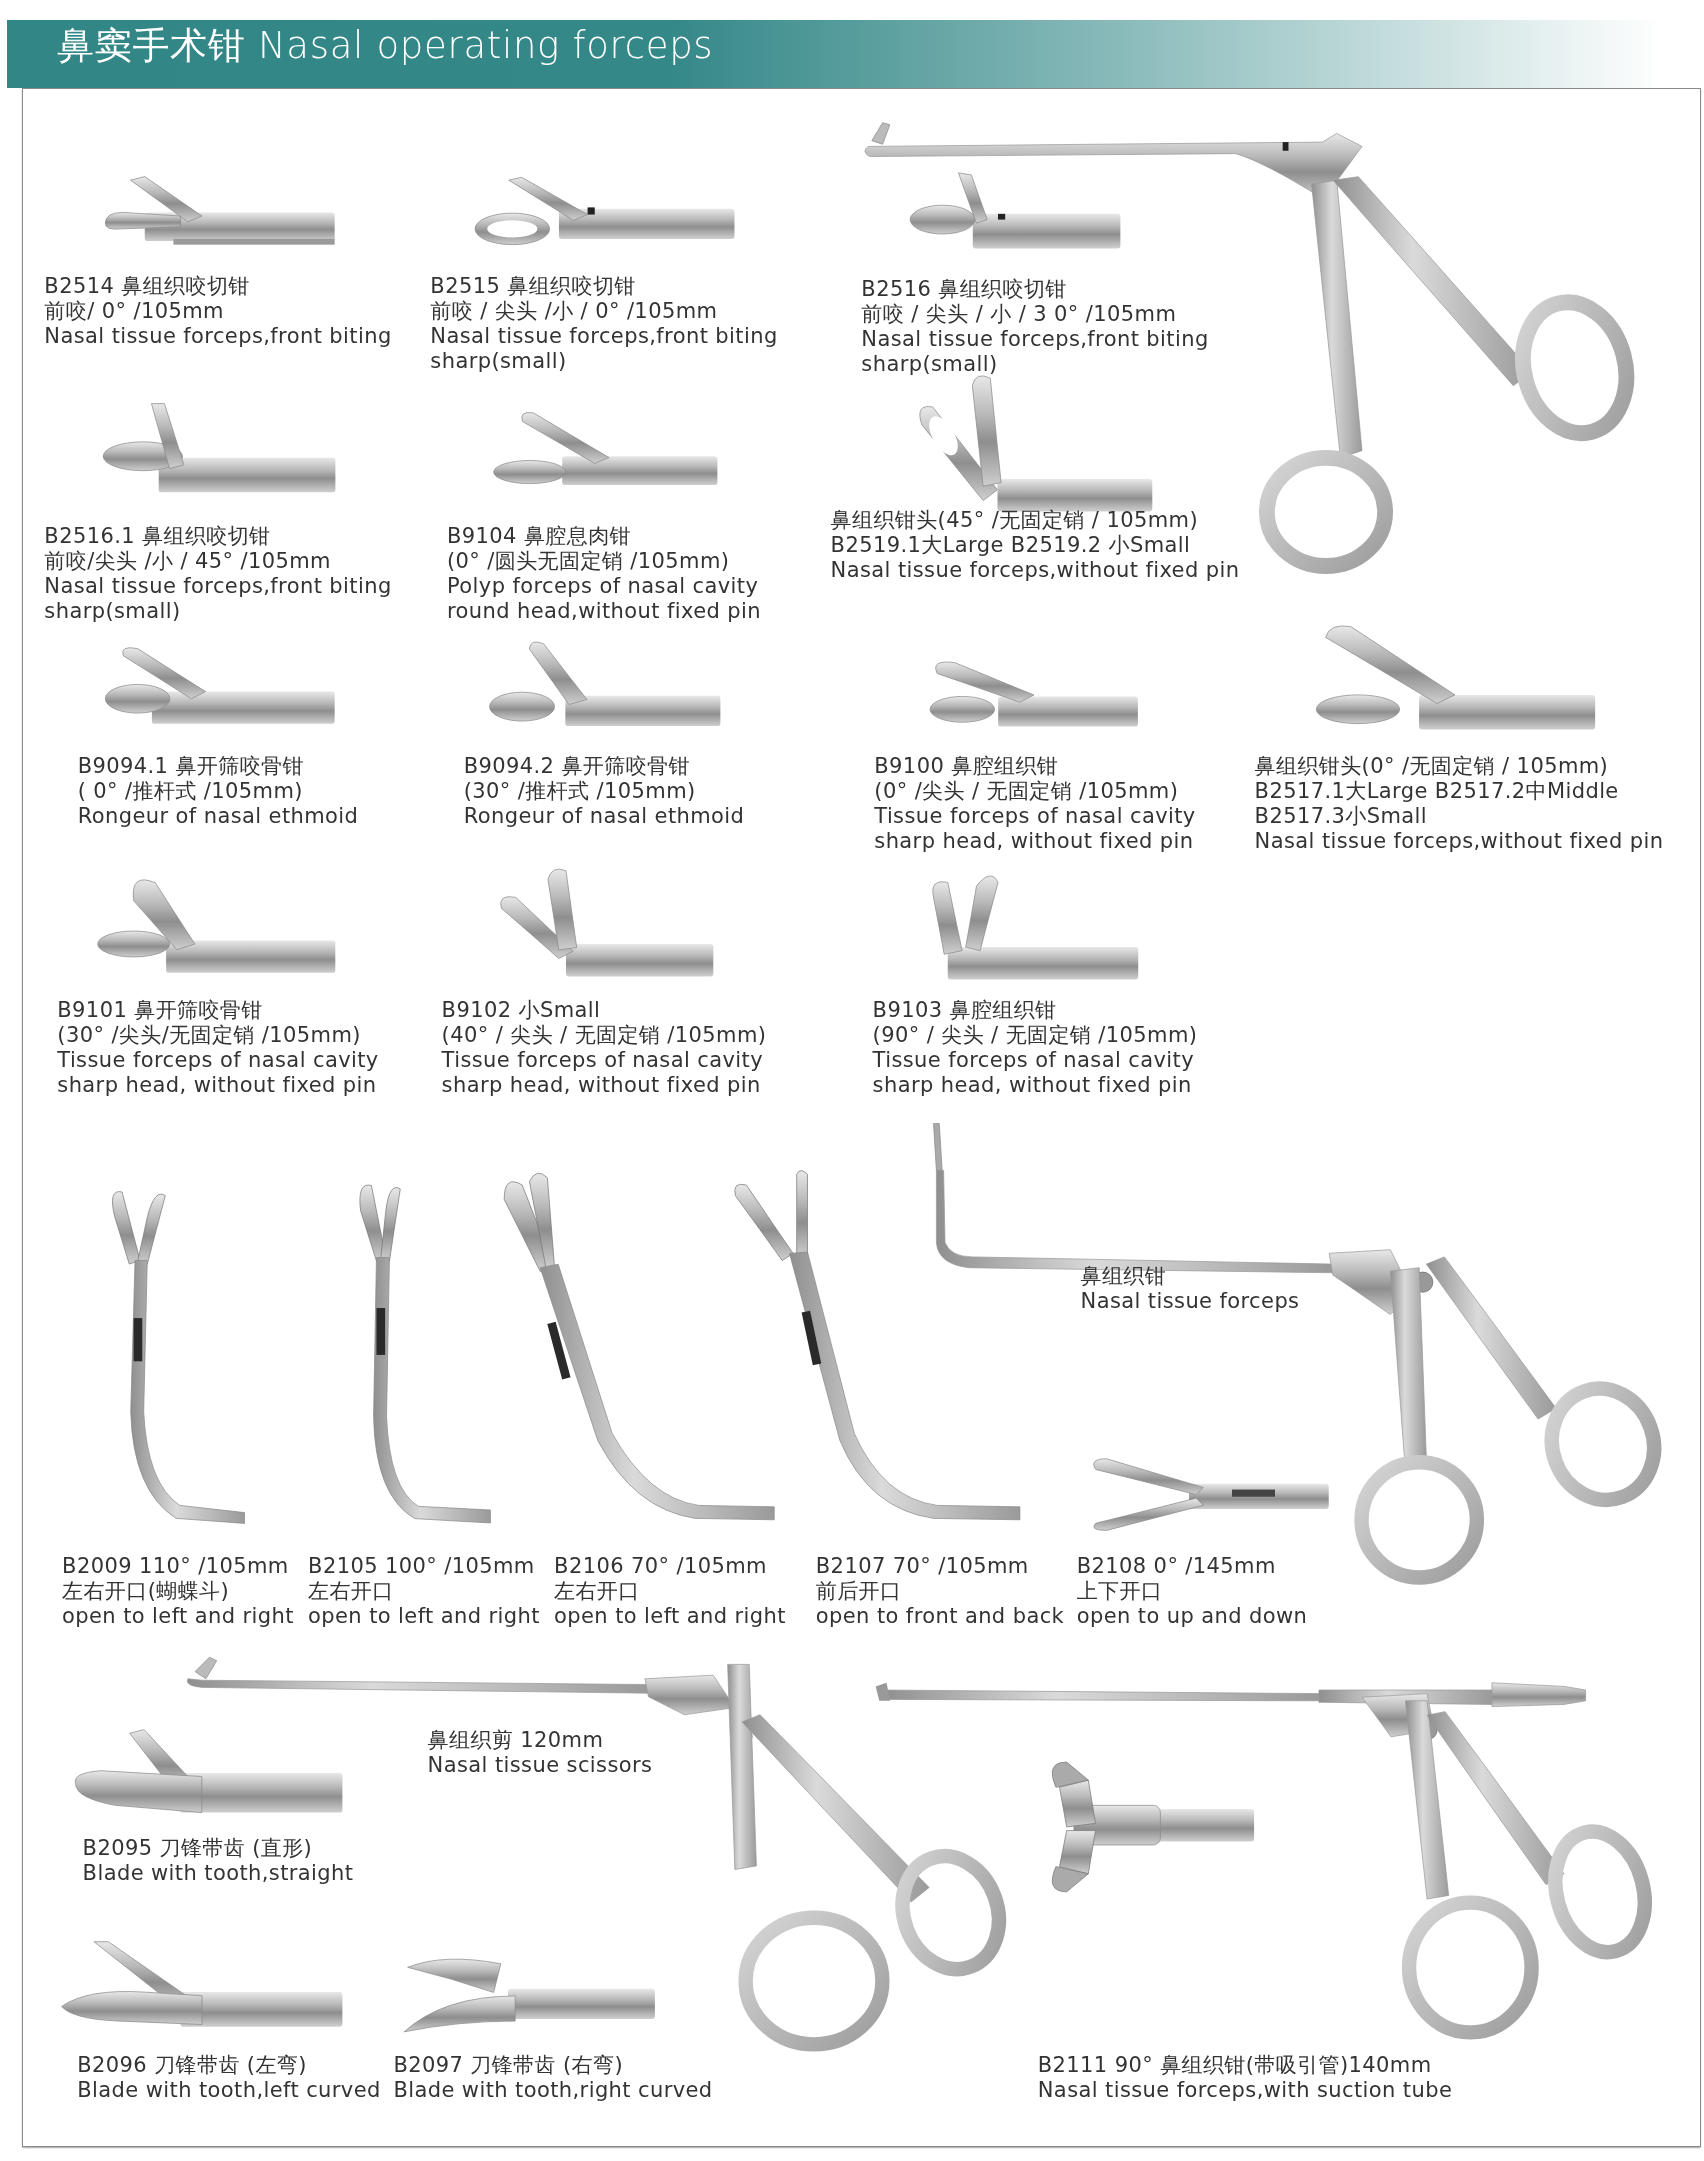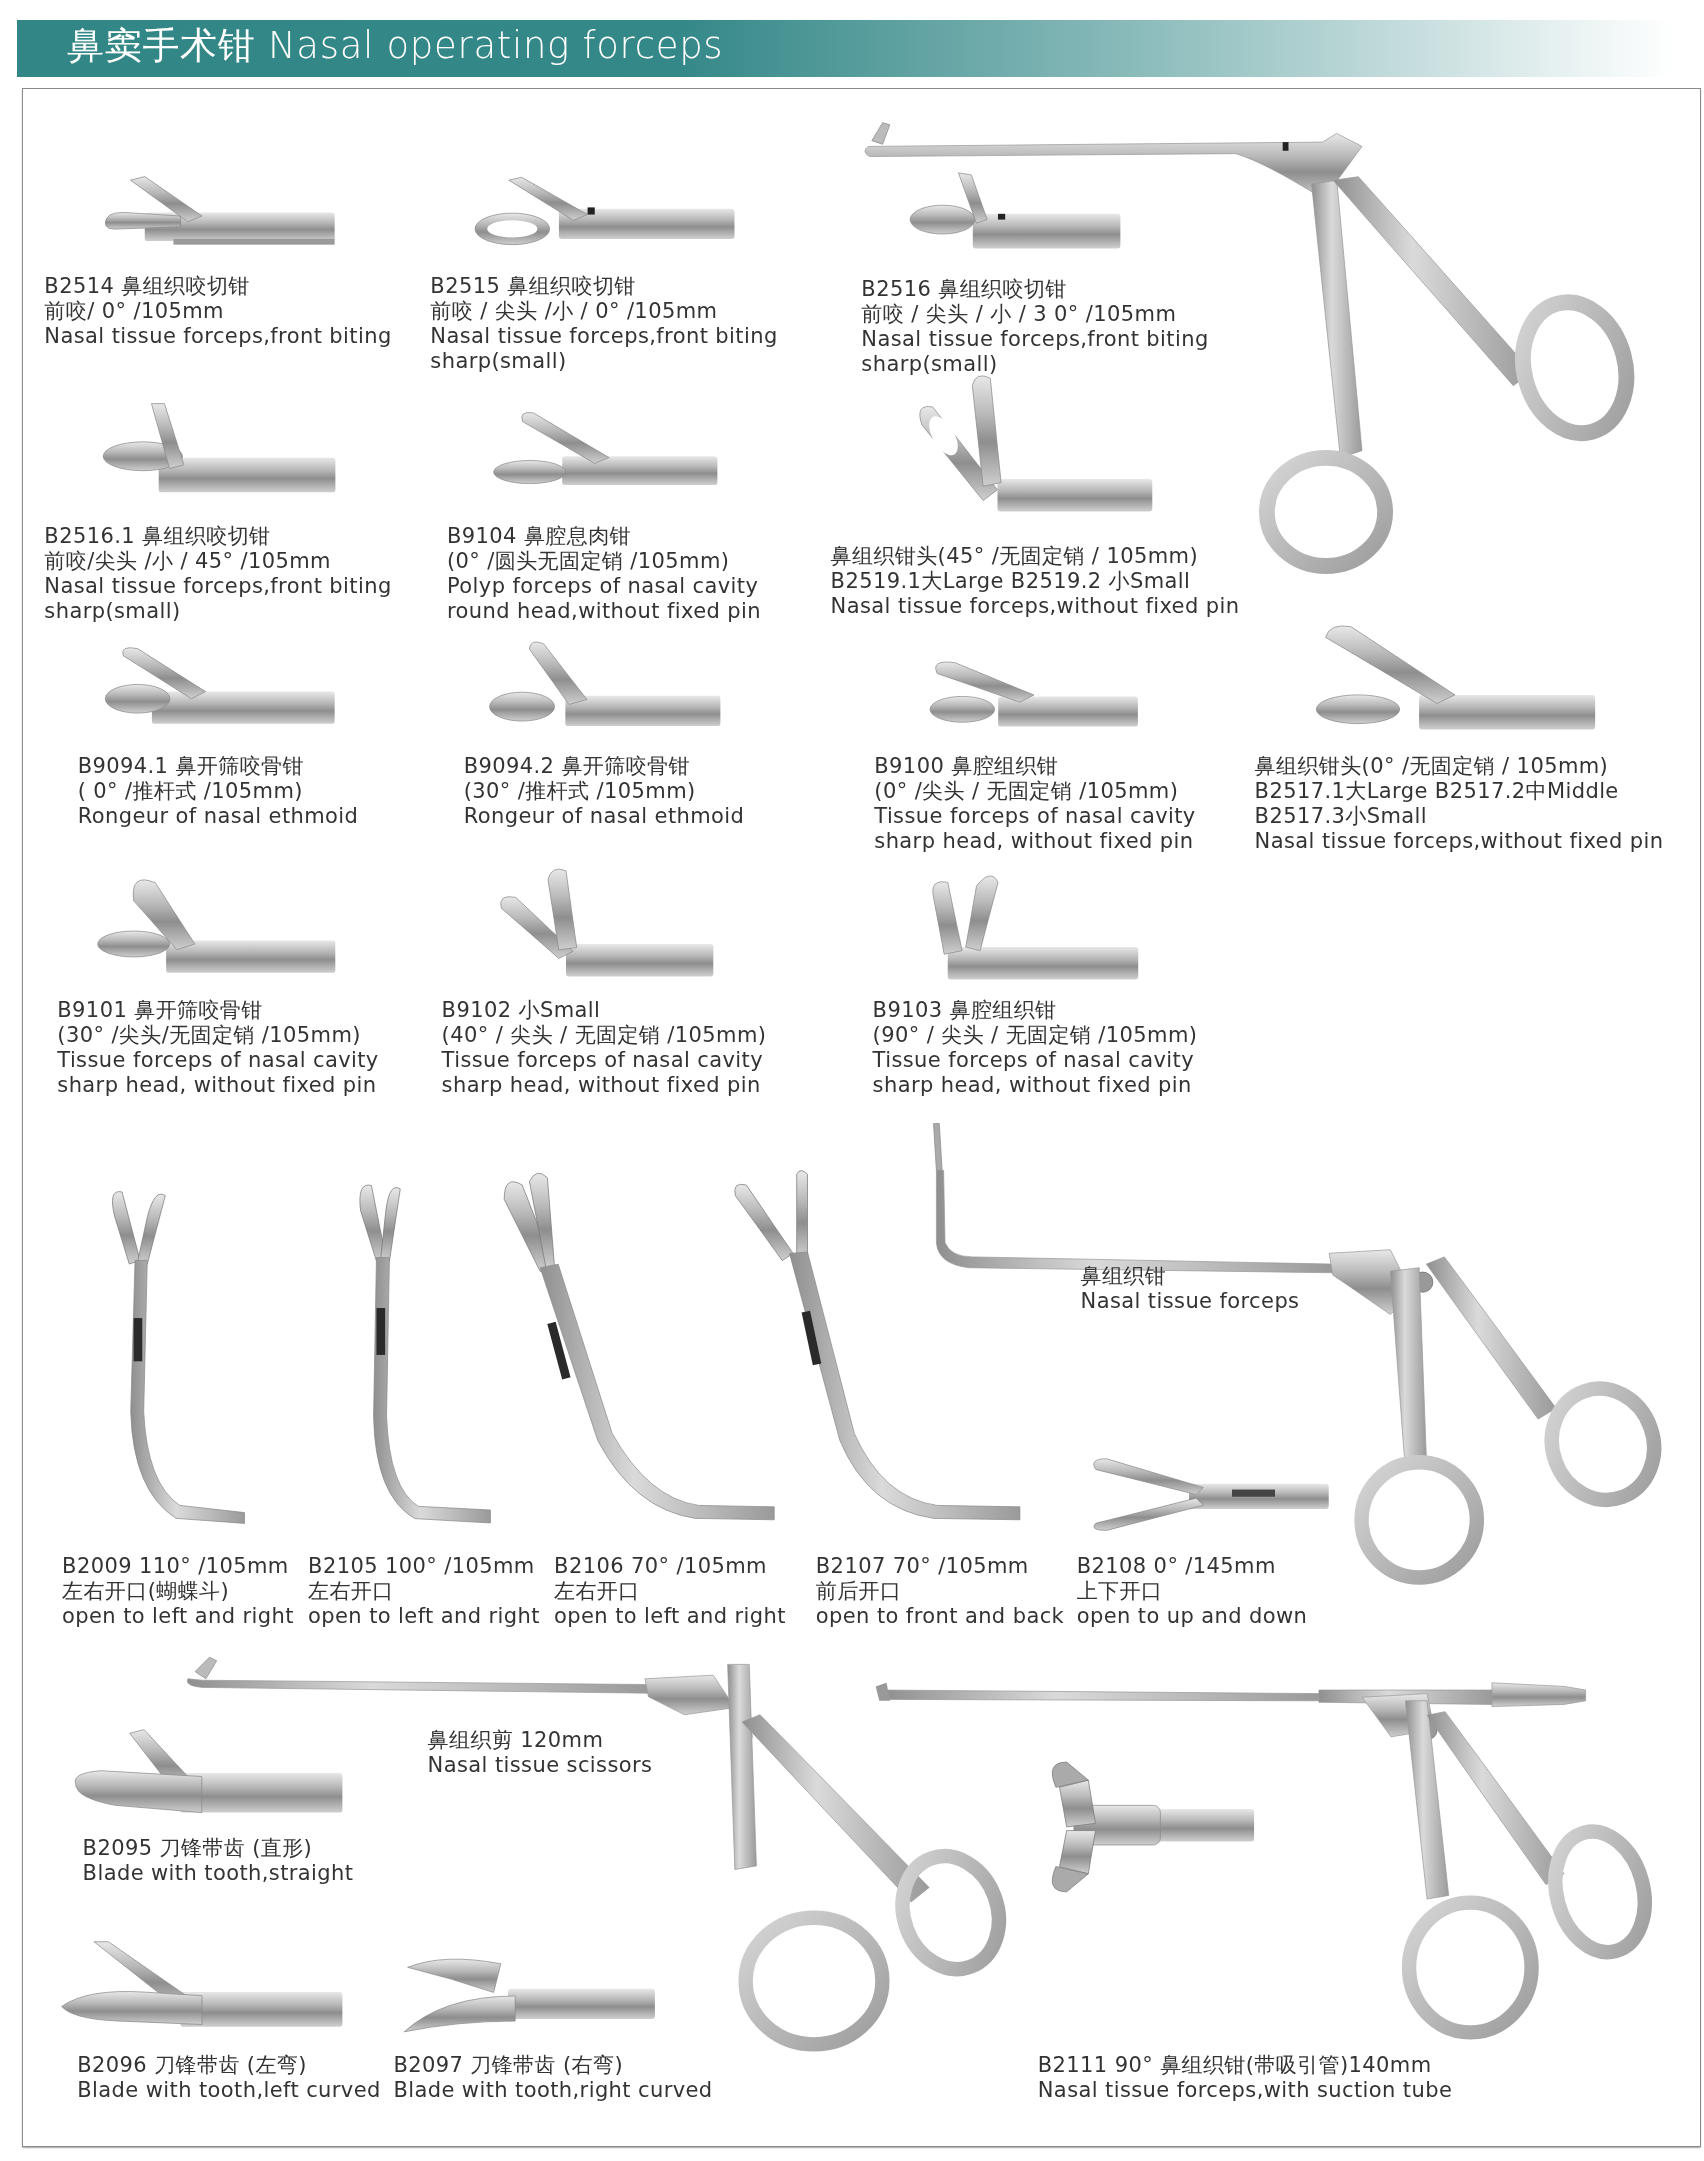--- a/index.html
+++ b/index.html
@@ -1,18 +1,18 @@
 <!DOCTYPE html>
 <html style="font-size:11.5px"><head>
 <meta charset="utf-8">
 <style>
   html, body { margin:0; padding:0; background:#ffffff; }
   body { width:1705px; height:2161px; position:relative; overflow:hidden;
          font-family:"DejaVu Sans", "Liberation Sans", sans-serif; color:#2a2a2a; }
-  .header { position:absolute; left:17px; top:20px; width:1657px; height:57px;
+  .header { position:absolute; left:7px; top:20px; width:1657px; height:68px;
             background:linear-gradient(90deg,#338686 0%,#358888 40%,#8cbcbc 68%,#c9dfdf 85%,#ffffff 100%); }
   .header-title { position:absolute; left:50px; top:2.9px; font-size:37px; color:#ffffff;
                   letter-spacing:0.7px; line-height:46px; font-family:"DejaVu Sans", sans-serif; font-weight:300; }
   .frame { position:absolute; left:21.6px; top:88px; width:1679px; height:2059px;
            border:1.4px solid #8a8a8a; box-shadow:0 2.2px 1.4px #b8b8b8; box-sizing:border-box; background:#fff; }
   .cap { position:absolute; text-align:left; font-size:21px; line-height:25px; color:#333;
          letter-spacing:0.4px; white-space:nowrap; transform:translateX(-50%); }
   .cap div { white-space:nowrap; }
   svg.inst { position:absolute; overflow:visible; }
 </style>
@@ -117,21 +117,21 @@
   <div>前咬/尖头 /小 /  45°  /105mm</div>
   <div>Nasal tissue forceps,front biting</div>
   <div>sharp(small)</div>
 </div>
 <div class="cap" style="left:604px;top:524px">
   <div>B9104  鼻腔息肉钳</div>
   <div>(0°  /圆头无固定销 /105mm)</div>
   <div>Polyp forceps of nasal cavity</div>
   <div>round head,without fixed pin</div>
 </div>
-<div class="cap" style="left:1035px;top:544px">
+<div class="cap" style="left:1035px;top:508px">
   <div>鼻组织钳头(45°  /无固定销 / 105mm)</div>
   <div>B2519.1大Large     B2519.2 小Small</div>
   <div>Nasal tissue forceps,without fixed pin</div>
 </div>
 
 <svg class="inst" style="left:101px;top:645px" width="238" height="86" viewBox="0 0 330 120">
   <rect x="70" y="65" width="255" height="45" rx="4" fill="url(#metalV)"></rect>
   <ellipse cx="50" cy="75" rx="45" ry="20" fill="url(#metalV)" stroke="#888"></ellipse>
   <path d="M30 15 Q25 0 50 5 L145 65 L125 75 Z" fill="url(#metalV)" stroke="#888"></path>
 </svg>

